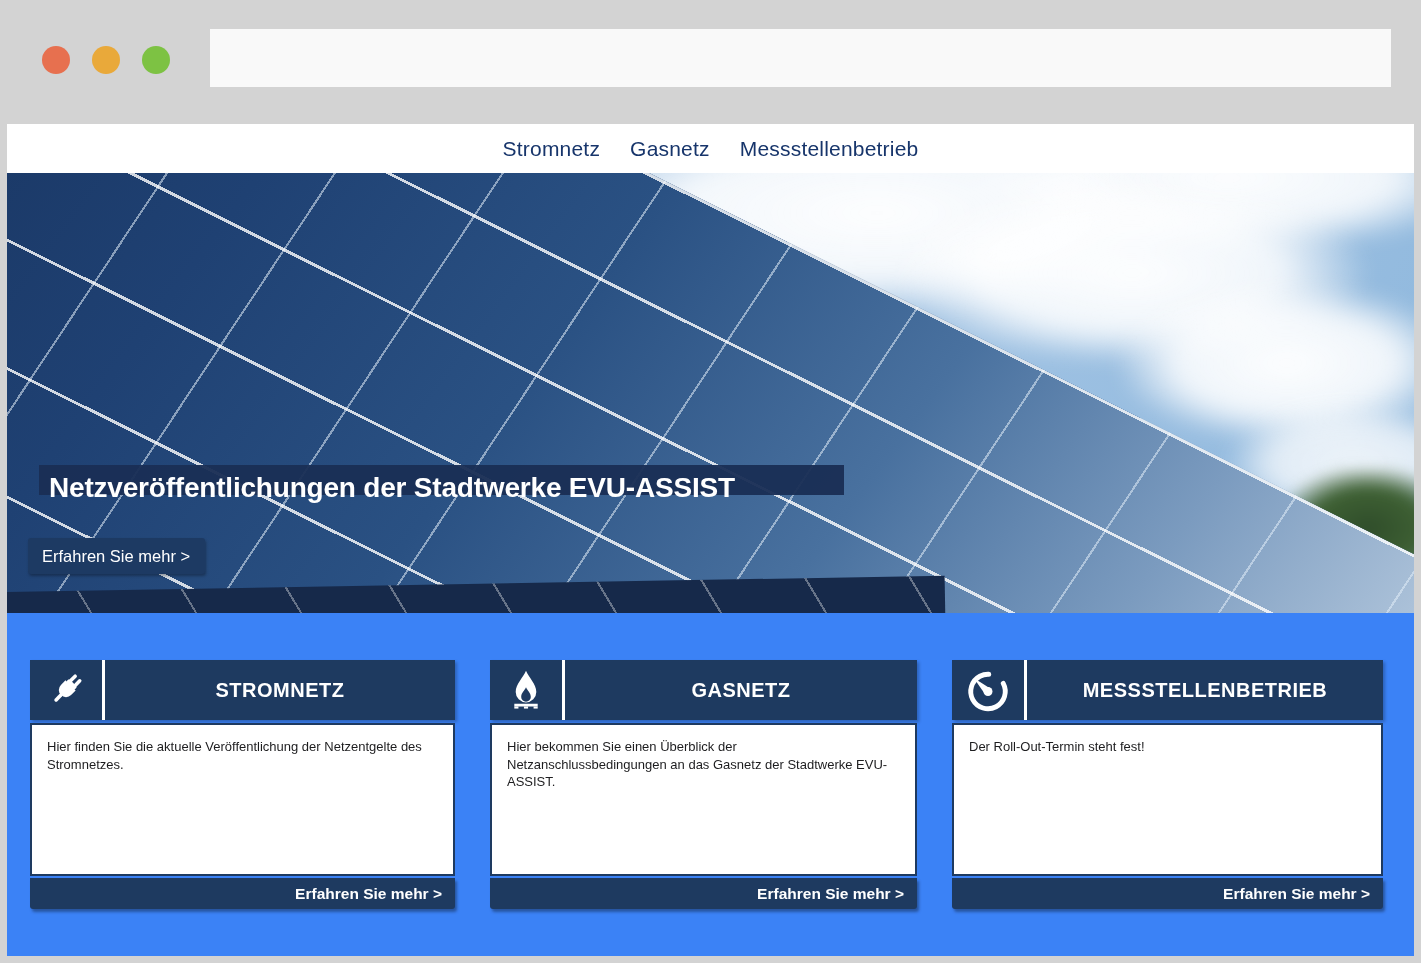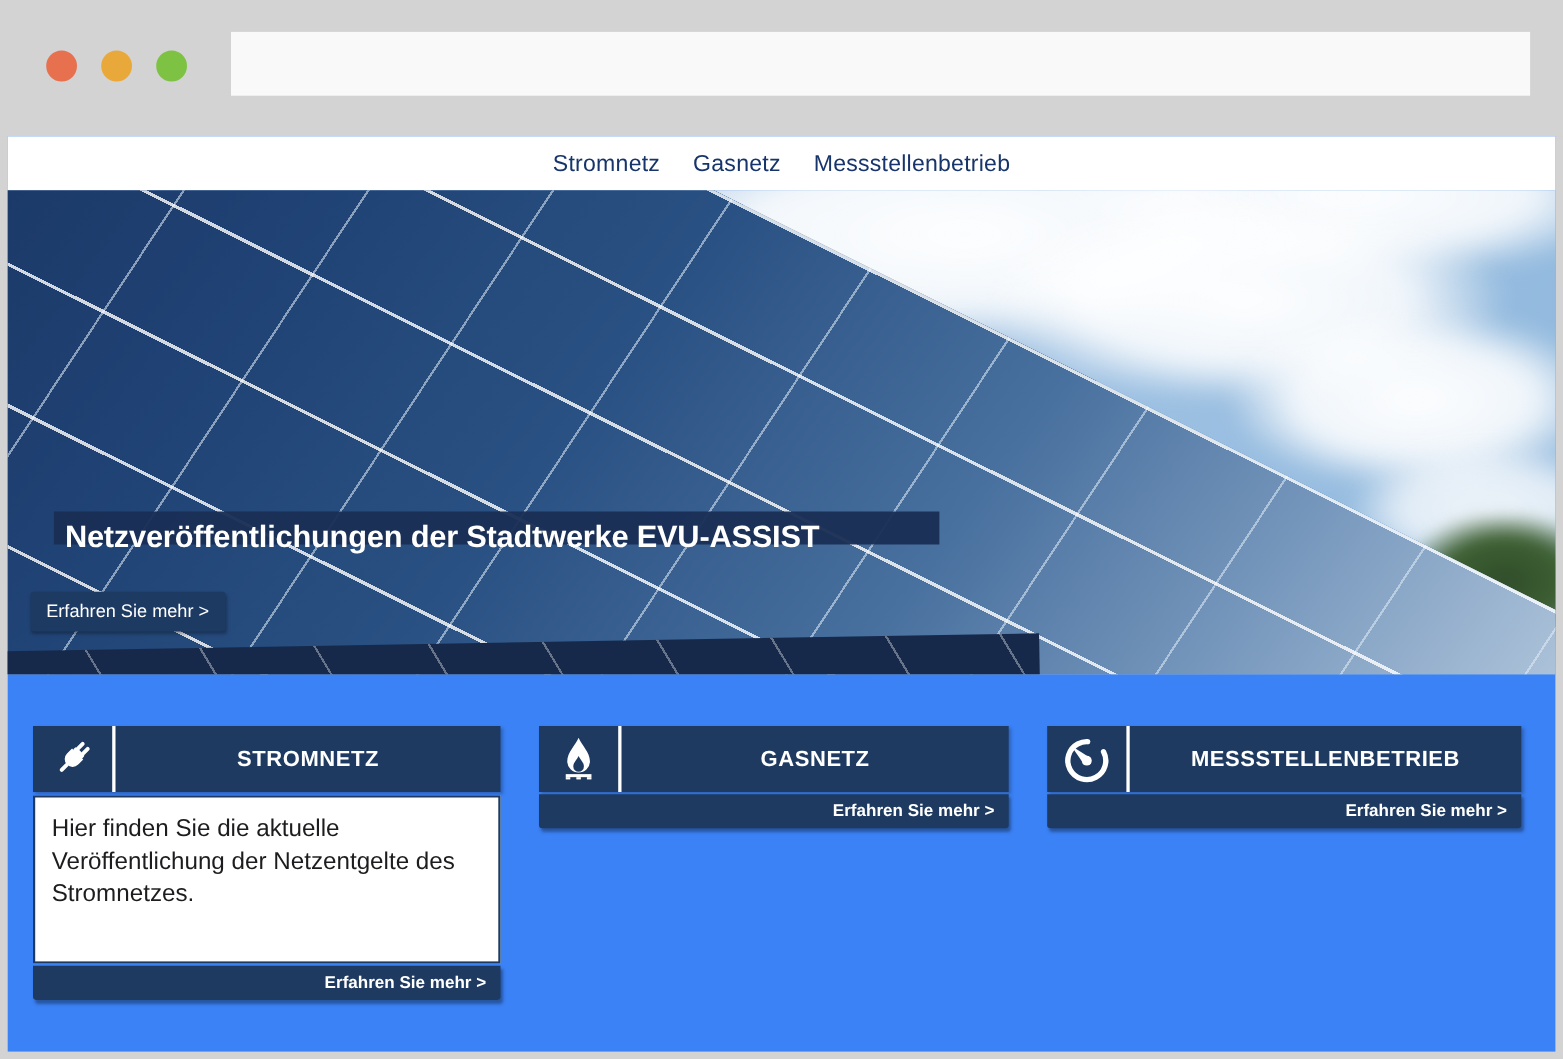--- a/index.html
+++ b/index.html
@@ -48,21 +48,21 @@
       linear-gradient(100deg,#16305a 0%,#1f4173 18%,#2a5183 30%,#49719f 42%,#7b9bbf 52%,#b5c9de 62%,#dde7f0 72%,#edf2f7 85%);
   }
   .bottom-strip{
     position:absolute;left:-12px;bottom:-9px;width:950px;height:38px;
     transform:rotate(-1deg);
     background:
       repeating-linear-gradient(60deg, rgba(255,255,255,0.35) 0 2px, rgba(255,255,255,0) 2px 90px),
       #16294a;
   }
   .hero-banner{
-    position:absolute;left:42px;top:292px;width:805px;height:30px;
+    position:absolute;left:32px;top:292px;width:805px;height:30px;
     background:rgba(26,47,85,0.96);
     color:#fff;font-size:28px;font-weight:bold;line-height:46px;
     padding:0 10px;box-sizing:border-box;white-space:nowrap;letter-spacing:-0.2px;
   }
   .hero-cta{
     position:absolute;left:21px;top:365px;width:177px;height:36px;
     background:#1d3a63;border-radius:3px;cursor:pointer;
     color:#fff;font-size:16.5px;line-height:36px;padding-left:14px;box-sizing:border-box;
     box-shadow:1px 2px 3px rgba(0,0,0,0.3);text-decoration:none;display:block;
   }
@@ -78,21 +78,21 @@
   }
   .icon-cell{width:72px;display:flex;align-items:center;justify-content:center;}
   .hsep{width:3px;background:#ffffff;}
   .card-title{
     flex:1;display:flex;align-items:center;justify-content:center;
     color:#fff;font-size:20px;font-weight:bold;letter-spacing:0.5px;
   }
   .card-body{
     margin-top:3px;height:153px;background:#fff;border:2px solid #1e3a60;
     box-sizing:border-box;padding:13px 15px;
-    font-size:22px;color:#1d1d1f;line-height:1.35;
+    font-size:13px;color:#1d1d1f;line-height:1.35;
   }
   .card-body p{margin:0;}
   .card-footer{
     margin-top:2px;height:31px;background:#1e3a60;border-radius:0 0 3px 3px;
     display:flex;align-items:center;justify-content:flex-end;padding-right:13px;
     color:#fff;font-size:15.5px;font-weight:bold;cursor:pointer;
     box-shadow:2px 3px 3px rgba(0,0,0,0.35);
   }
 </style>
 </head>
@@ -160,36 +160,42 @@
                  M32 28 C34 33 39 36 39 42 A7 7 0 0 1 25 42 C25 36 30 33 32 28 Z"></path>
             <rect x="15" y="52" width="34" height="4" fill="#ffffff"></rect>
             <rect x="15" y="56" width="6" height="3" fill="#ffffff"></rect>
             <rect x="29" y="56" width="6" height="3" fill="#ffffff"></rect>
             <rect x="43" y="56" width="6" height="3" fill="#ffffff"></rect>
           </svg>
         </div>
         <div class="hsep"></div>
         <div class="card-title">GASNETZ</div>
       </div>
+      <div class="card-body">
+        <p>Hier bekommen Sie einen Überblick der Netzanschlussbedingungen an das Gasnetz der Stadtwerke EVU-ASSIST.</p>
+      </div>
       <div class="card-footer">
         <span>Erfahren Sie mehr &gt;</span>
       </div>
     </div>
 
     <div class="card w3">
       <div class="card-header">
         <div class="icon-cell">
           <svg width="48" height="48" viewBox="0 0 64 64">
             <circle cx="32" cy="34" r="23" fill="none" stroke="#ffffff" stroke-width="6.5" stroke-linecap="round" stroke-dasharray="120 24.5" transform="rotate(-28 32 34)"></circle>
             <path d="M13 16 L35 30 L29 39 Z" fill="#ffffff"></path>
             <circle cx="32" cy="34" r="6" fill="#ffffff"></circle>
           </svg>
         </div>
         <div class="hsep"></div>
         <div class="card-title">MESSSTELLENBETRIEB</div>
       </div>
+      <div class="card-body">
+        <p>Der Roll-Out-Termin steht fest!</p>
+      </div>
       <div class="card-footer">
         <span>Erfahren Sie mehr &gt;</span>
       </div>
     </div>
 
   </div>
 </div>
 
 </body></html>

